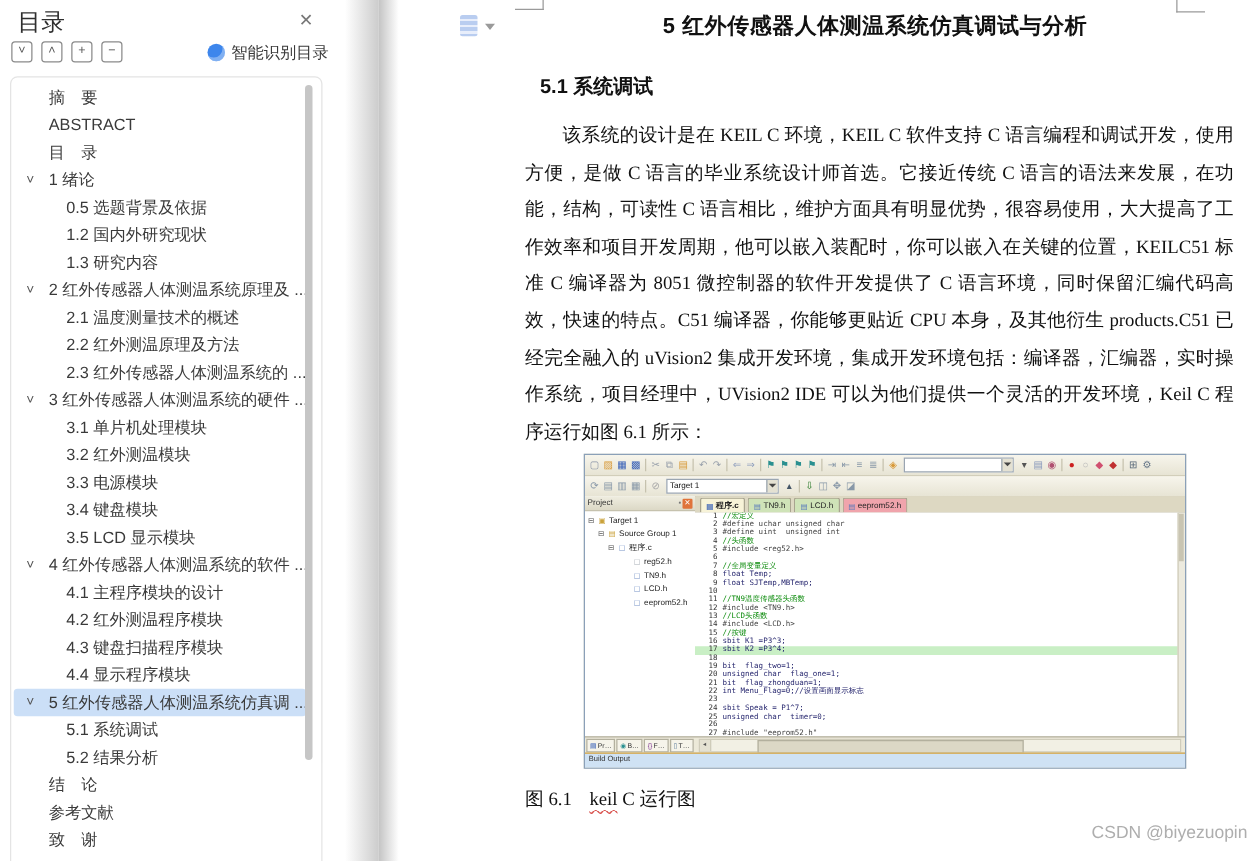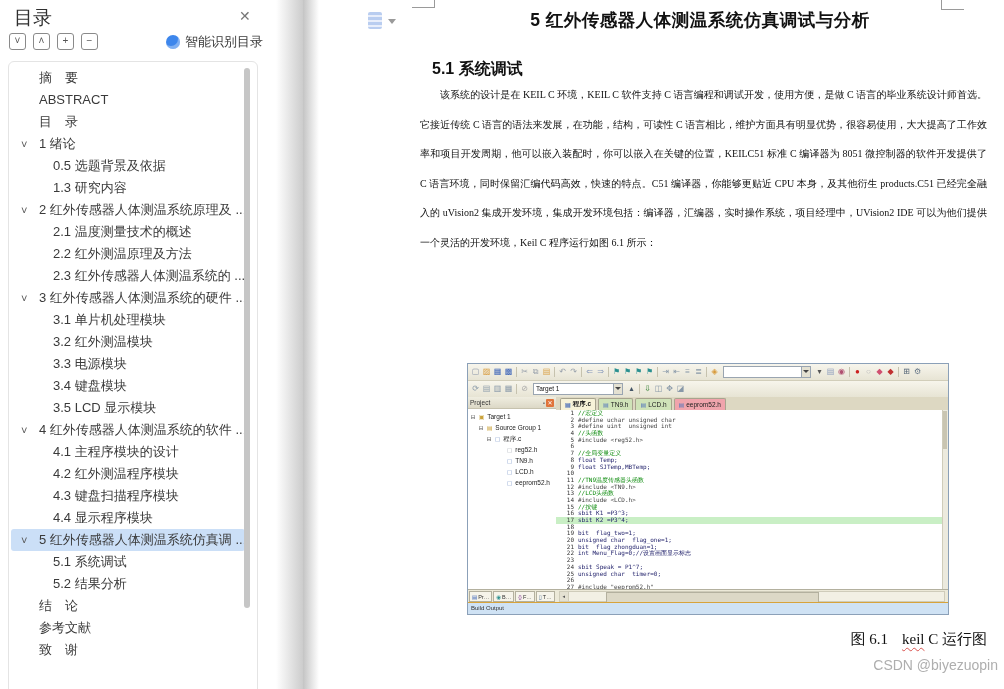--- a/index.html
+++ b/index.html
@@ -38,24 +38,24 @@
   .corner{position:absolute;width:22px;height:9px;}
   .corner.cl{left:93px;top:0;border-right:1px solid #9a9a9a;border-bottom:1px solid #9a9a9a;}
   .corner.cr{left:622px;top:0;border-left:1px solid #9a9a9a;border-bottom:1px solid #9a9a9a;}
   .pgicon{position:absolute;left:49px;top:12px;width:14px;height:17px;border-radius:2px;
         background:repeating-linear-gradient(#b9cdf0 0 3px,#e8eefb 3px 5px);}
   .pgicon-arrow{position:absolute;left:69px;top:19px;width:0;height:0;
         border-left:4px solid transparent;border-right:4px solid transparent;border-top:5px solid #9a9a9a;}
   .h1{position:absolute;left:95px;top:8px;width:572px;text-align:center;
         font-size:17.5px;font-weight:bold;color:#111;letter-spacing:.5px;}
   .h2{position:absolute;left:113px;top:59px;font-size:16px;font-weight:bold;color:#111;}
-  .para{position:absolute;left:101px;top:80px;width:567px;
+  .para{position:absolute;left:101px;top:95px;width:567px;
         font-family:"Liberation Serif","DejaVu Serif",serif;
-        font-size:10px;line-height:29.6px;color:#111;text-align:justify;text-indent:2em;}
-  .caption{position:absolute;left:101px;top:630px;width:567px;text-align:right;
+        font-size:15px;line-height:29.6px;color:#111;text-align:justify;text-indent:2em;}
+  .caption{position:absolute;left:101px;top:630px;width:567px;text-align:left;
         font-family:"Liberation Serif","DejaVu Serif",serif;font-size:15px;color:#111;}
   .caption .sp{display:inline-block;width:14px;}
   .squiggle{text-decoration:underline wavy #d9534f 1px;text-underline-offset:3px;}
   .watermark{position:absolute;right:6px;top:657px;font-size:14px;color:#aeaeae;}
 
   
   .shot{position:absolute;left:148px;top:363px;width:480px;height:250px;
         border:1px solid #8ba0b8;background:#ece9d8;font-family:"Liberation Sans",sans-serif;}
   .t1,.t2{position:relative;height:16px;border-bottom:1px solid #d2ceba;
         background:linear-gradient(#f7f5ec,#e7e4d4);display:flex;align-items:center;padding-left:2px;}
@@ -145,20 +145,24 @@
           <div class="toc-item lv1 chv">
           <span class="chev">˅</span>
           <span class="toc-label">1 绪论</span>
         </div>
           <div class="toc-item lv2">
           
           <span class="toc-label">0.5 选题背景及依据</span>
         </div>
           <div class="toc-item lv2">
           
+          <span class="toc-label">1.2 国内外研究现状</span>
+        </div>
+          <div class="toc-item lv2">
+          
           <span class="toc-label">1.3 研究内容</span>
         </div>
           <div class="toc-item lv1 chv">
           <span class="chev">˅</span>
           <span class="toc-label">2 红外传感器人体测温系统原理及 ...</span>
         </div>
           <div class="toc-item lv2">
           
           <span class="toc-label">2.1 温度测量技术的概述</span>
         </div>

